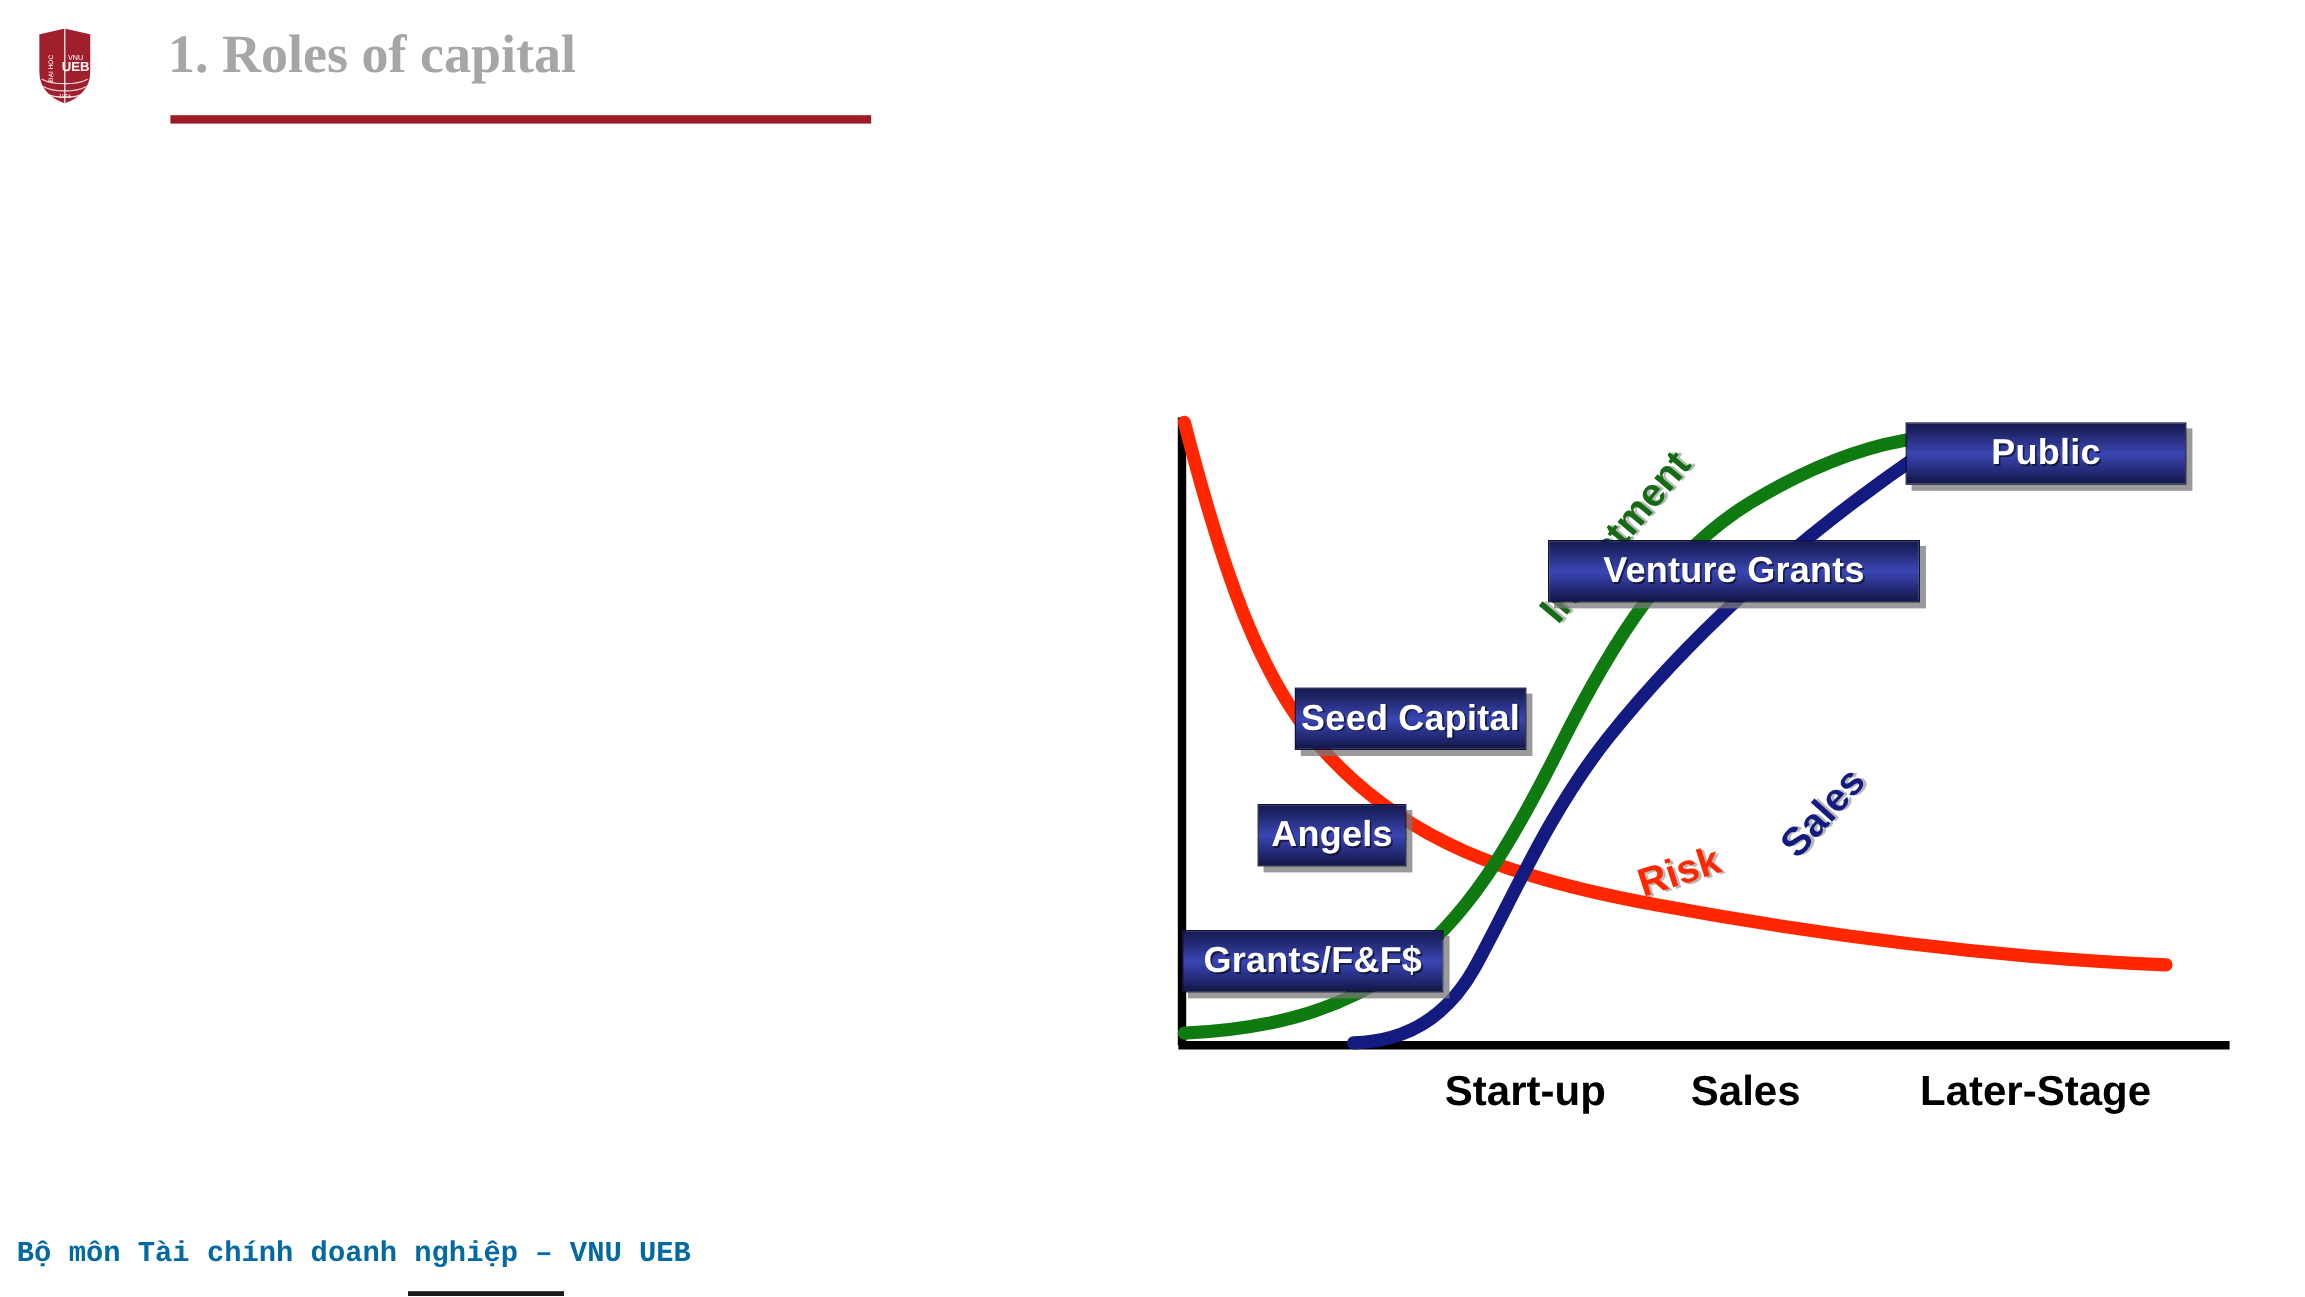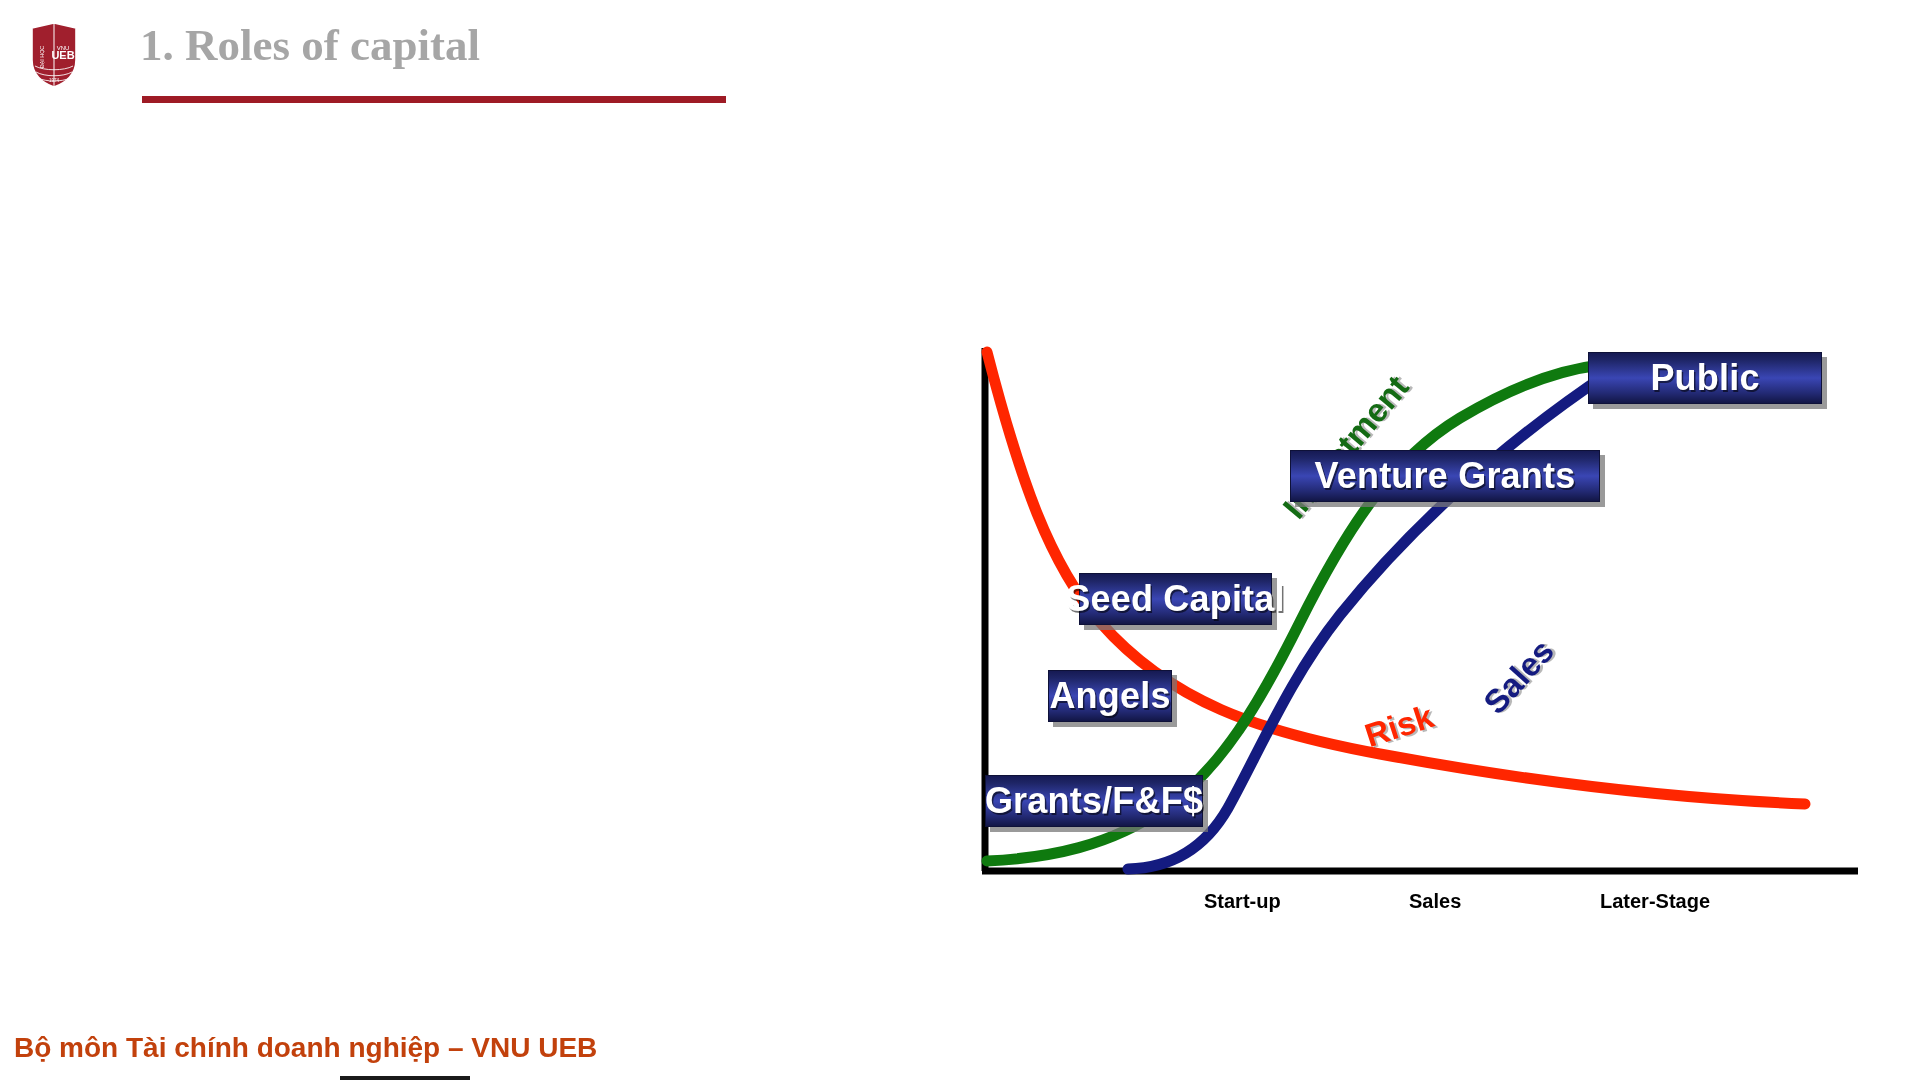--- a/index.html
+++ b/index.html
@@ -48,24 +48,24 @@
     width: 584px;
     height: 7px;
     background: #9e1b25;
   }
 
   
   #slide-footer {
     position: absolute;
     left: 14px;
     top: 1032px;
-    font-family: Liberation Sans, sans-serif;
-    font-weight: bold;
-    font-size: 28px;
-    color: #c2410c;
+    font-family: Liberation Mono, monospace;
+    font-weight: bold;
+    font-size: 24px;
+    color: #0369a1;
     white-space: nowrap;
   }
   #footer-rule {
     position: absolute;
     left: 340px;
     top: 1076px;
     width: 130px;
     height: 4px;
     background: #1a1a1a;
   }
@@ -96,21 +96,21 @@
                 #232a75 80%,
                 #121646 100%);
     border: 1px solid #0e1138;
     box-shadow: 5px 5px 0 rgba(120,120,120,0.75);
     display: flex;
     align-items: center;
     justify-content: center;
     color: #ffffff;
     font-family: "Liberation Sans", sans-serif;
     font-weight: bold;
-    font-size: 36px;
+    font-size: 30px;
     letter-spacing: 0.2px;
     white-space: nowrap;
     text-shadow: 1.5px 1.5px 0 rgba(0,0,0,0.55);
     z-index: 5;
   }
 
   
   .curve-label {
     position: absolute;
     font-family: "Liberation Sans", sans-serif;
@@ -142,21 +142,21 @@
     top: 690px;
     transform: rotate(-48deg);
     text-shadow: 2px 2px 0 rgba(0,0,0,0.28);
   }
 
   
   .axis-tick-label {
     position: absolute;
     font-family: "Liberation Sans", sans-serif;
     font-weight: bold;
-    font-size: 20px;
+    font-size: 35px;
     color: #000000;
     white-space: nowrap;
     z-index: 3;
   }
 </style>
 </head>
 <body>
 
 <div id="slide-header">
 

